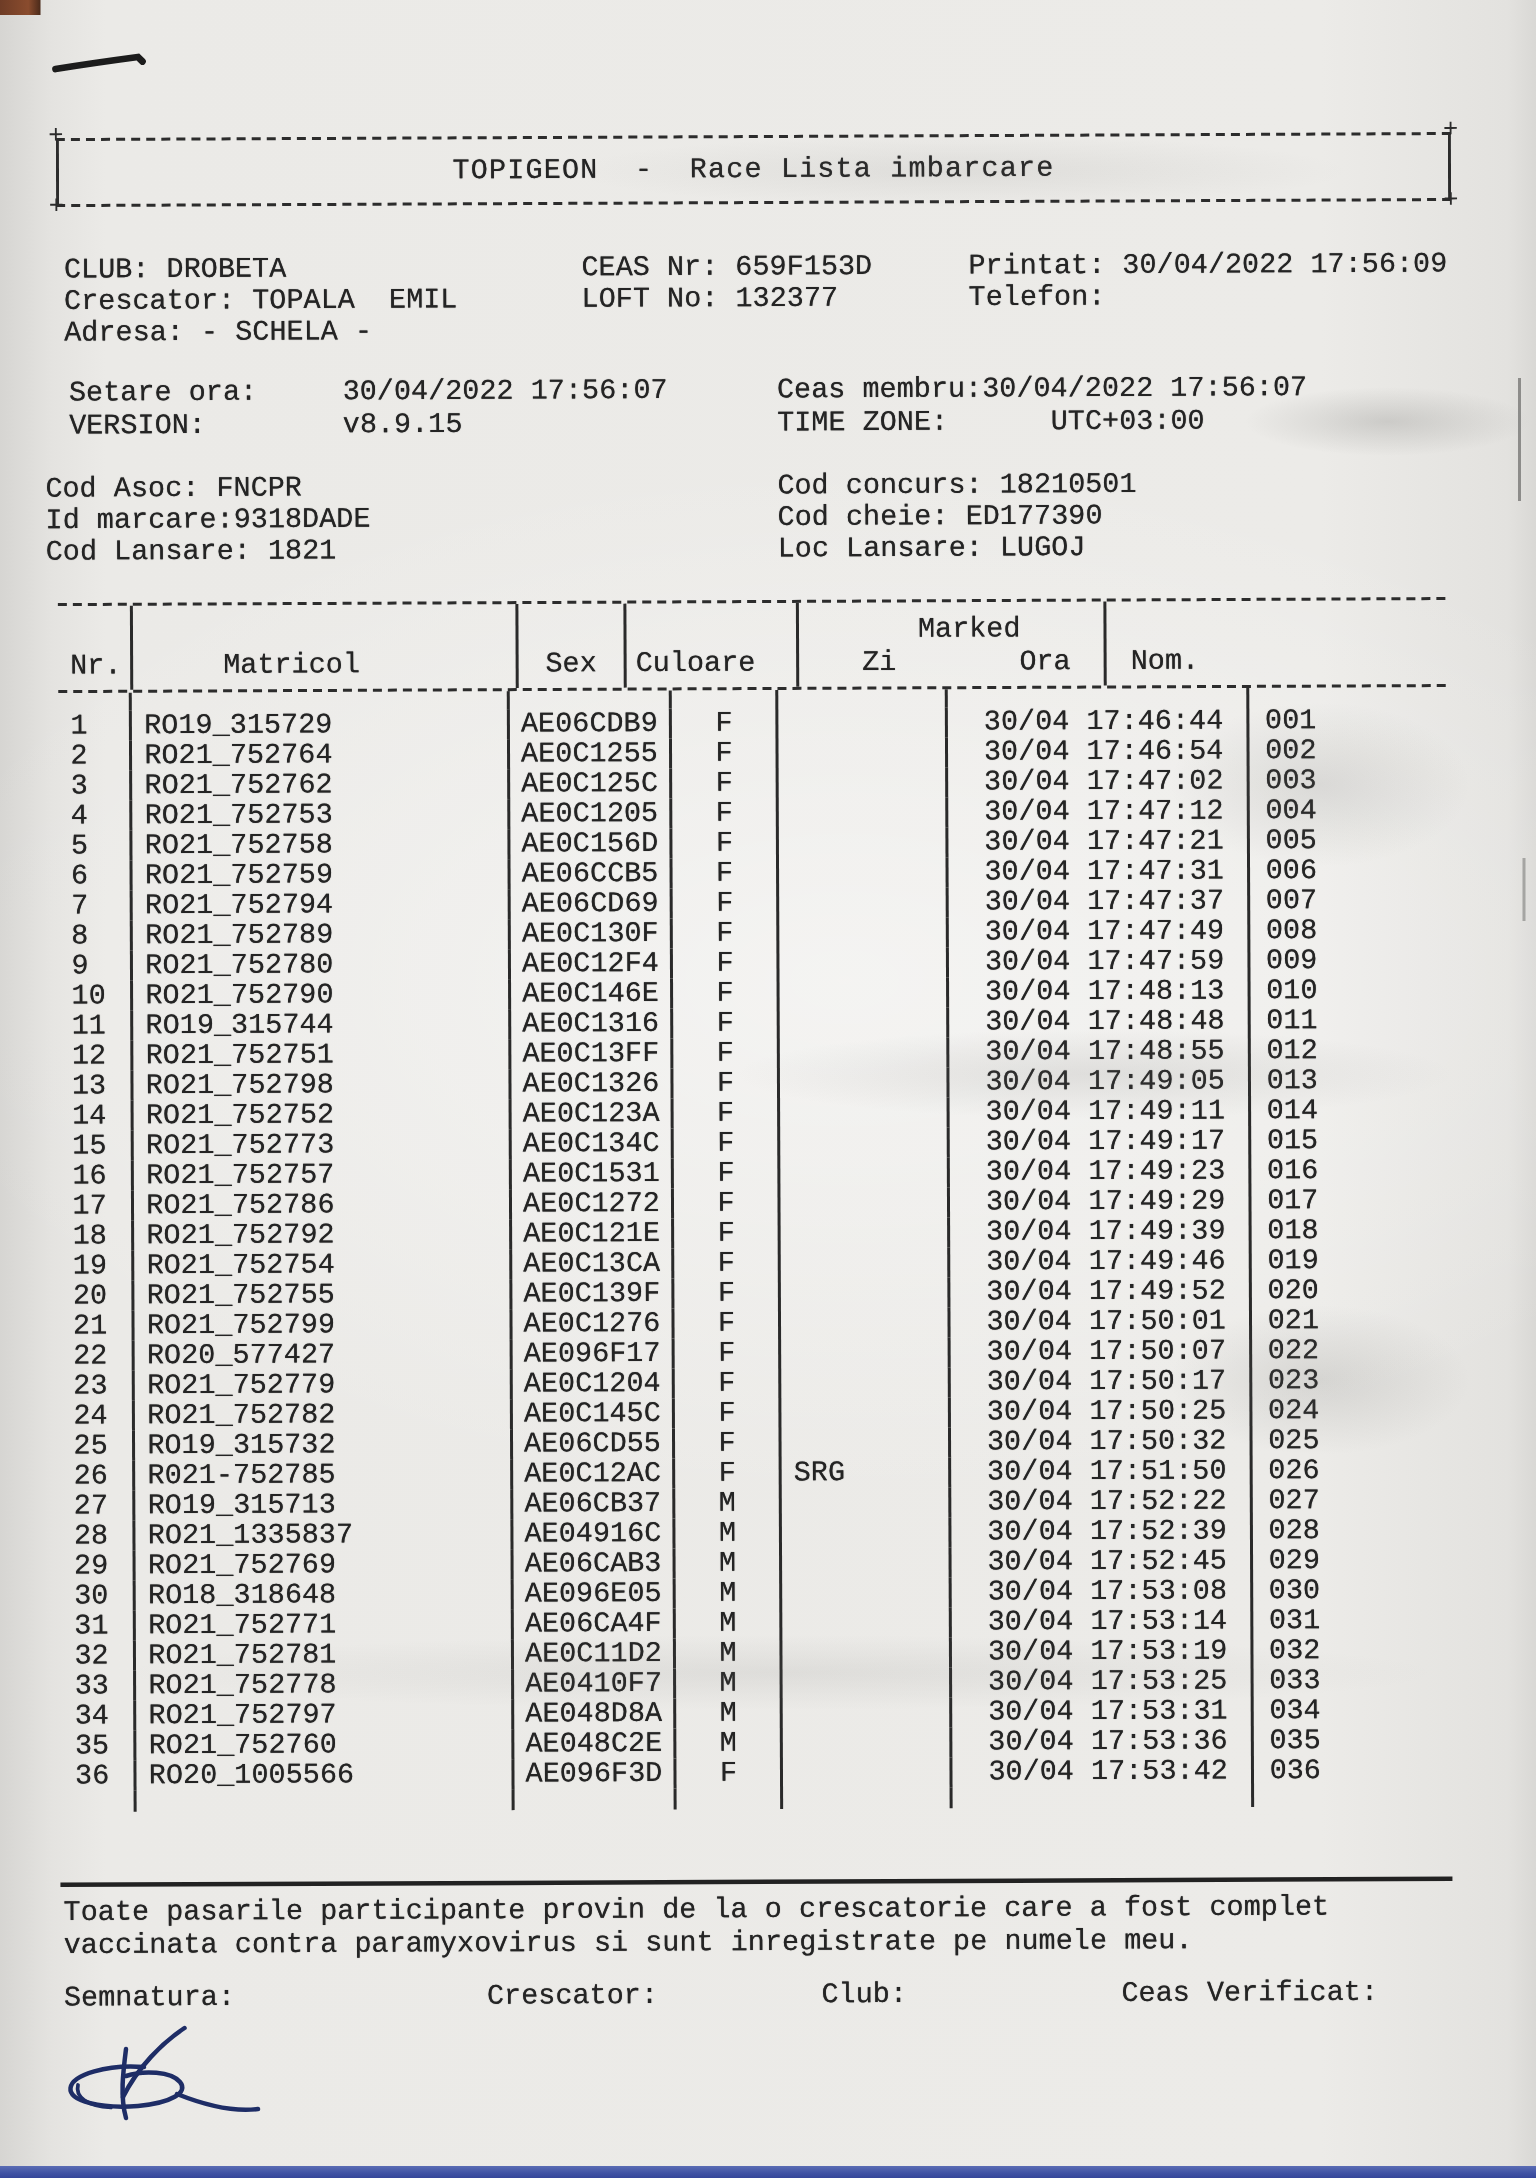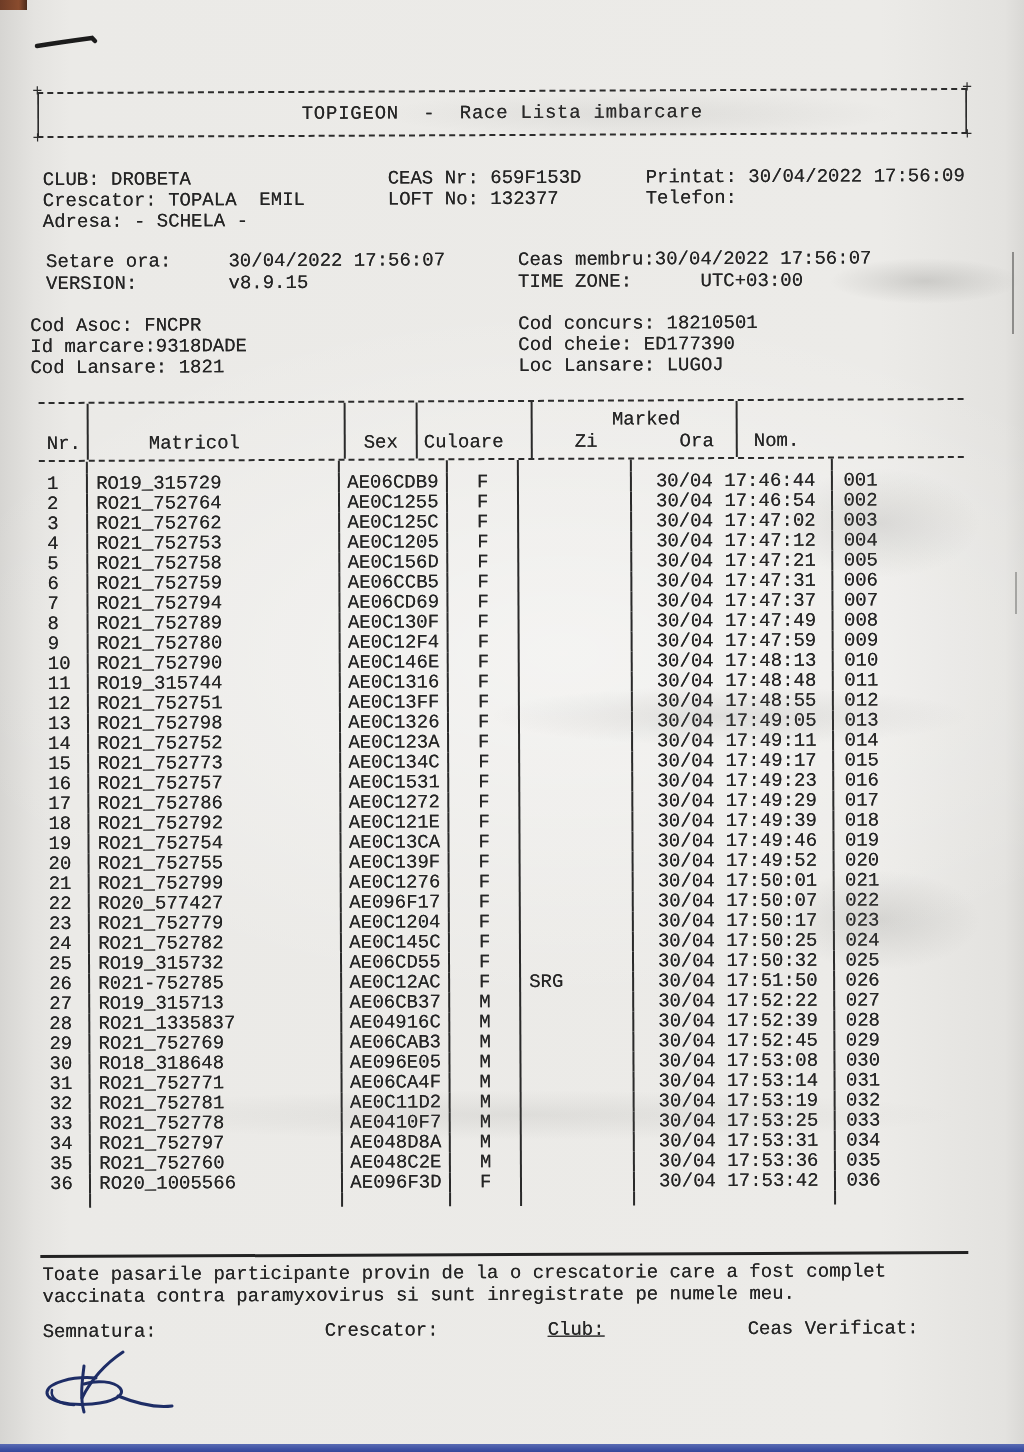--- a/index.html
+++ b/index.html
@@ -67,21 +67,21 @@
   .body-row{ height:20px; line-height:20px; }
   .spacer-top{ height:12px; }
   .spacer-bot{ height:14px; }
 
   
   .foot-line{ position:absolute; left:38px; top:1253px; width:928px; height:3px; background:#222; }
   .decl{ left:40px; top:1262px; } .decl .line{ line-height:22px; }
   .sig-labels{ position:absolute; left:0; top:1320px; width:1024px; height:24px; }
   .sig-labels .line{ position:absolute; }
   .lbl-semnatura{ left:40px; } .lbl-crescator{ left:322px; }
-  .lbl-club{ left:545px;text-decoration:underline; } .lbl-ceas{ left:745px; }
+  .lbl-club{ left:545px; } .lbl-ceas{ left:745px; }
 
   
   .pen-svg{ position:absolute; inset:0; pointer-events:none; }
   .corner-patch{ position:absolute; left:0; top:0; width:27px; height:10px;
     background:linear-gradient(90deg,#6e3c26 0%,#8a4c2e 70%,#4a2a1a 100%); }
   .smudge{ position:absolute; pointer-events:none; border-radius:50%;
     background:radial-gradient(closest-side, rgba(115,115,112,.38), rgba(115,115,112,0)); }
   .sm1{ left:830px; top:258px; width:190px; height:46px; opacity:.65; }
   .sm2{ left:780px; top:468px; width:200px; height:110px; opacity:.45; }
   .sm3{ left:490px; top:686px; width:480px; height:60px; opacity:.40; }

